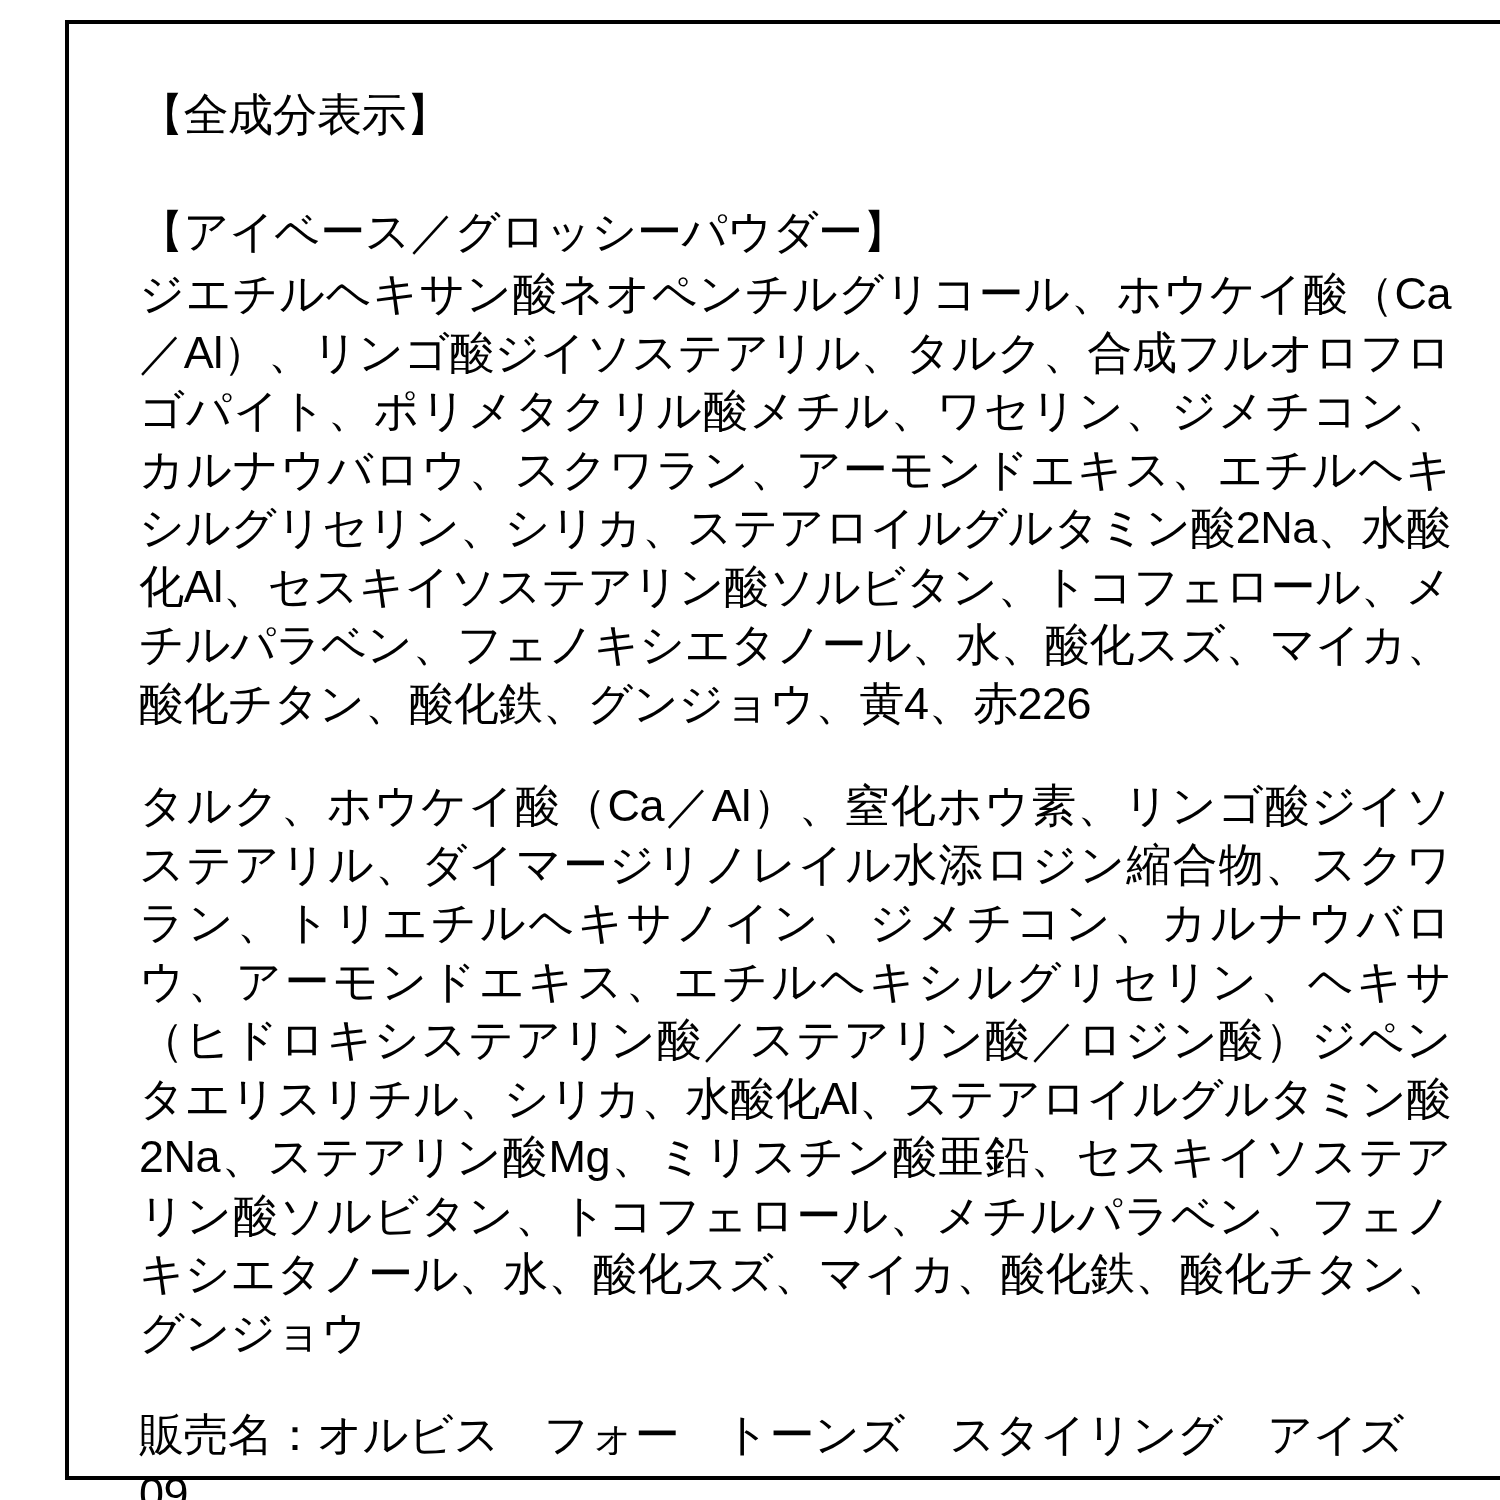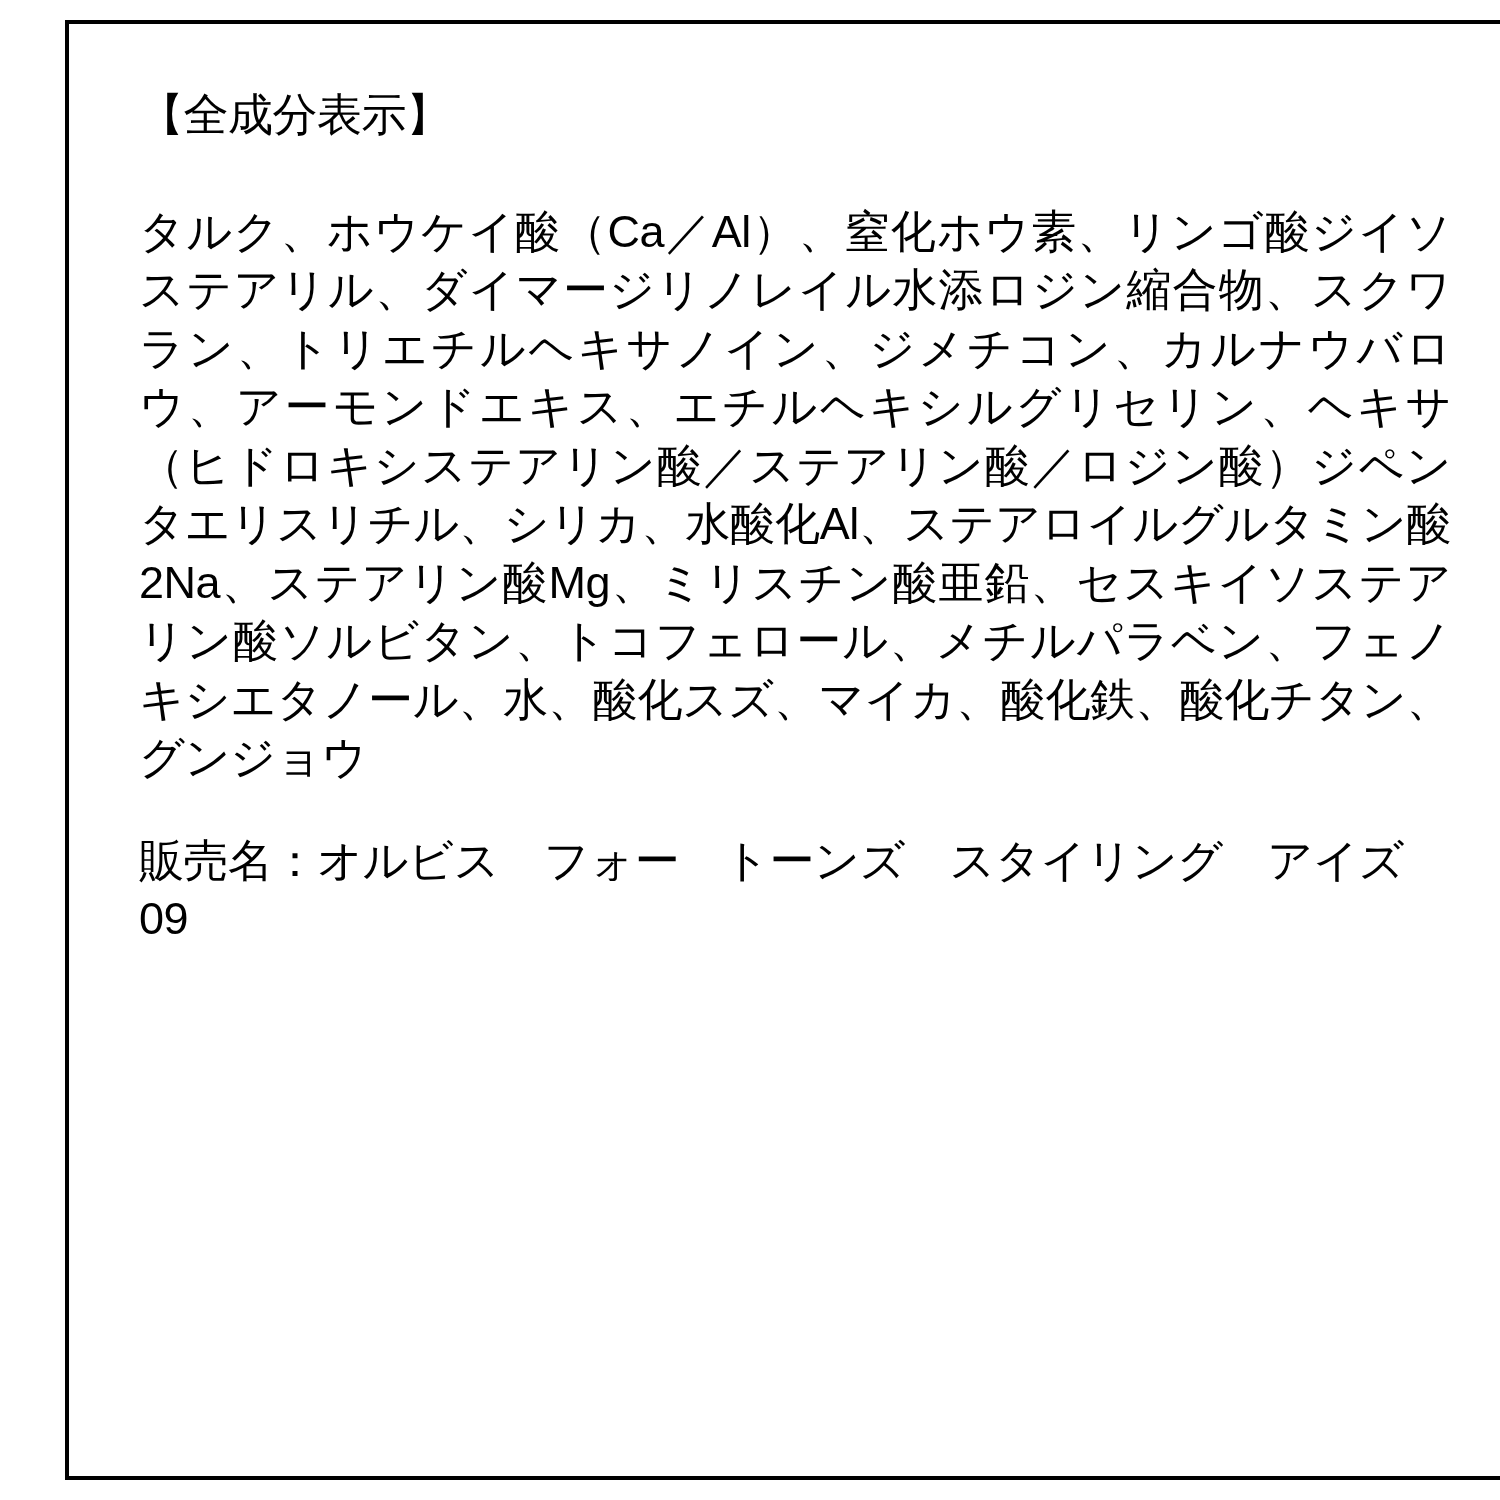--- a/index.html
+++ b/index.html
@@ -62,20 +62,22 @@
 
 <div class="page">
   <div class="panel">
     <div class="doc">
 
       <div class="block title-block">
         <p class="heading">【全成分表示】</p>
       </div>
 
       <div class="block">
+        <p class="heading">【アイベース／グロッシーパウダー】</p>
+        <p class="body-text">ジエチルヘキサン酸ネオペンチルグリコール、ホウケイ酸（Ca／Al）、リンゴ酸ジイソステアリル、タルク、合成フルオロフロゴパイト、ポリメタクリル酸メチル、ワセリン、ジメチコン、カルナウバロウ、スクワラン、アーモンドエキス、エチルヘキシルグリセリン、シリカ、ステアロイルグルタミン酸2Na、水酸化Al、セスキイソステアリン酸ソルビタン、トコフェロール、メチルパラベン、フェノキシエタノール、水、酸化スズ、マイカ、酸化チタン、酸化鉄、グンジョウ、黄4、赤226</p>
       </div>
 
       <div class="block">
         <p class="body-text">タルク、ホウケイ酸（Ca／Al）、窒化ホウ素、リンゴ酸ジイソステアリル、ダイマージリノレイル水添ロジン縮合物、スクワラン、トリエチルヘキサノイン、ジメチコン、カルナウバロウ、アーモンドエキス、エチルヘキシルグリセリン、ヘキサ（ヒドロキシステアリン酸／ステアリン酸／ロジン酸）ジペンタエリスリチル、シリカ、水酸化Al、ステアロイルグルタミン酸2Na、ステアリン酸Mg、ミリスチン酸亜鉛、セスキイソステアリン酸ソルビタン、トコフェロール、メチルパラベン、フェノキシエタノール、水、酸化スズ、マイカ、酸化鉄、酸化チタン、グンジョウ</p>
       </div>
 
       <div class="block">
         <p class="sales-name">販売名：オルビス　フォー　トーンズ　スタイリング　アイズ09</p>
       </div>
 

